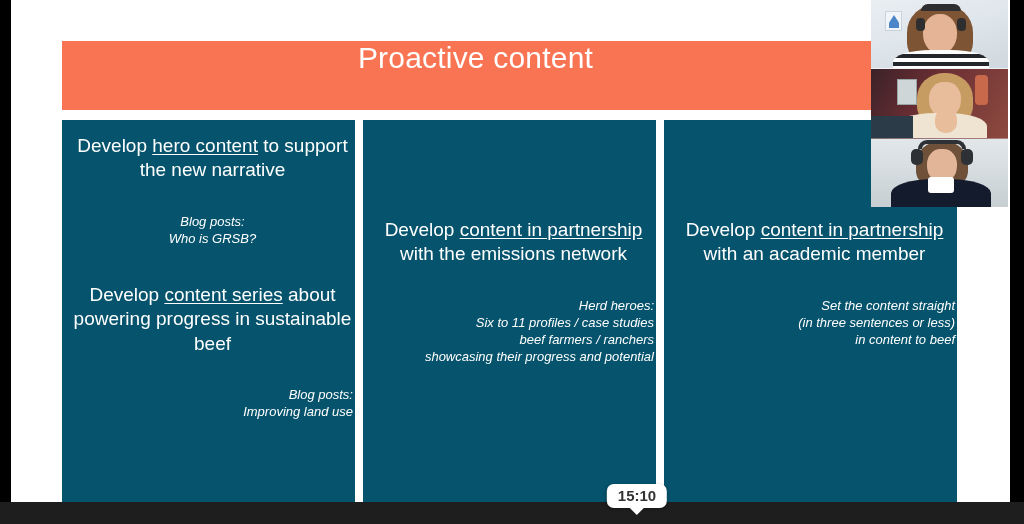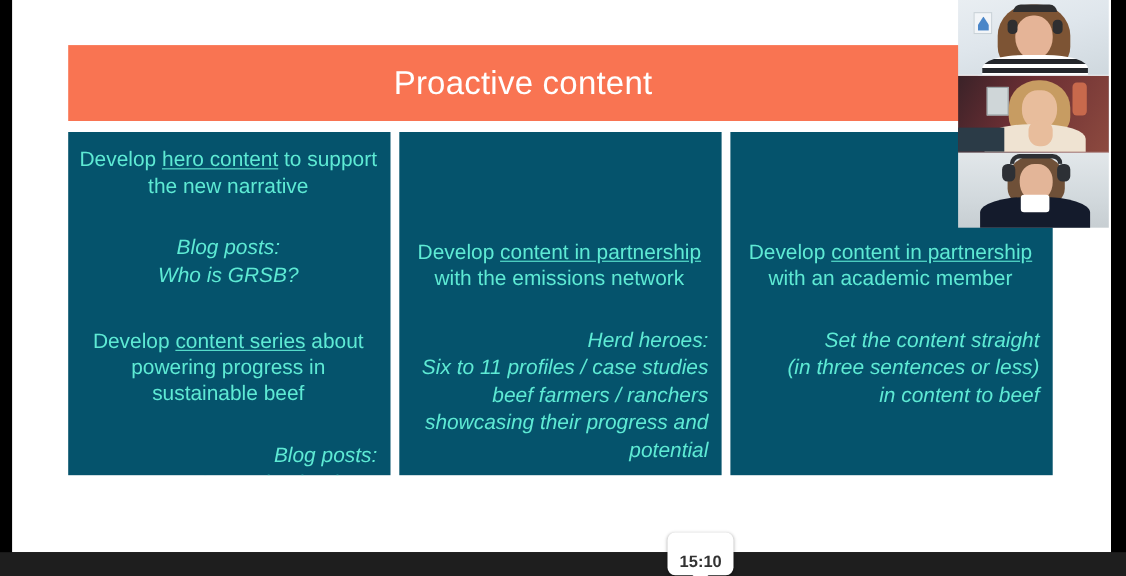--- a/index.html
+++ b/index.html
@@ -16,59 +16,59 @@
   #slide {
     position:absolute; left:11px; top:0px; width:999px; height:502px;
     background:#ffffff;
     overflow:hidden;
   }
 
   
   #title-banner {
     position:absolute; left:51px; top:41px; width:827px; height:69px;
     background:#f97452;
-    display:flex; align-items:center; justify-content:center;
+    display:flex; justify-content:center;
   }
   #title-banner .title-text {
     color:#ffffff;
     font-size:30px;
     font-weight:400;
     letter-spacing:0.2px;
     font-family:"Liberation Sans", sans-serif;
     white-space:nowrap;
   }
 
   
   .col {
     position:absolute;
     top:120px;
-    height:312px;
+    height:382px;
     background:#05536c;
-    color:#5eead4;
-    padding:14px 12px 10px 10px;
+    color:#ffffff;
+    padding:14px 2px 10px 10px;
     text-align:center;
     overflow:hidden;
   }
   #col-1 { left:51px;  width:293px; }
   #col-2 { left:352px; width:293px; }
   #col-3 { left:653px; width:293px; }
 
   .blk { margin-bottom:16px; }
   .blk:last-child { margin-bottom:0;text-align:right; }
 
   .lead {
     font-size:19px;
     line-height:1.28;
     font-weight:400;
     font-style:normal;
   }
   .lead u { text-decoration:underline; text-underline-offset:2px; }
 
   .sub {
-    font-size:19px;
+    font-size:13px;
     line-height:1.32;
     font-style:italic;
   }
 
   .spacer-sm { height:14px; }
   .spacer-md { height:20px; }
 
   
   #video-strip {
     position:absolute; right:16px; top:0px; width:137px; height:207px;
@@ -176,21 +176,21 @@
     position:absolute; left:20px; top:40px; width:100px; height:32px;
     background:#141b2c; border-radius:44% 44% 0 0;
   }
 
   
   #timestamp {
     position:absolute; left:637px; top:484px;
     transform:translateX(-50%);
     background:#ffffff;
     border-radius:7px;
-    padding:18px 11px 4px 11px;
+    padding:3px 11px 4px 11px;
     font-size:15px;
     font-weight:700;
     color:#333333;
     line-height:1.15;
     box-shadow:0 1px 3px rgba(0,0,0,0.30);
     z-index:9;
     white-space:nowrap;
   }
   #timestamp::after {
     content:"";

